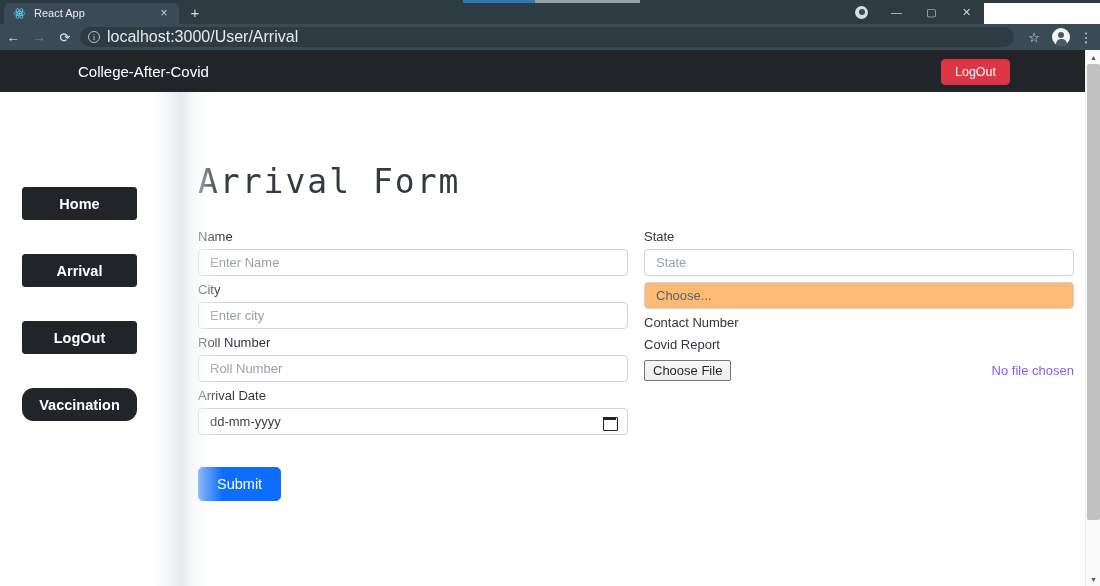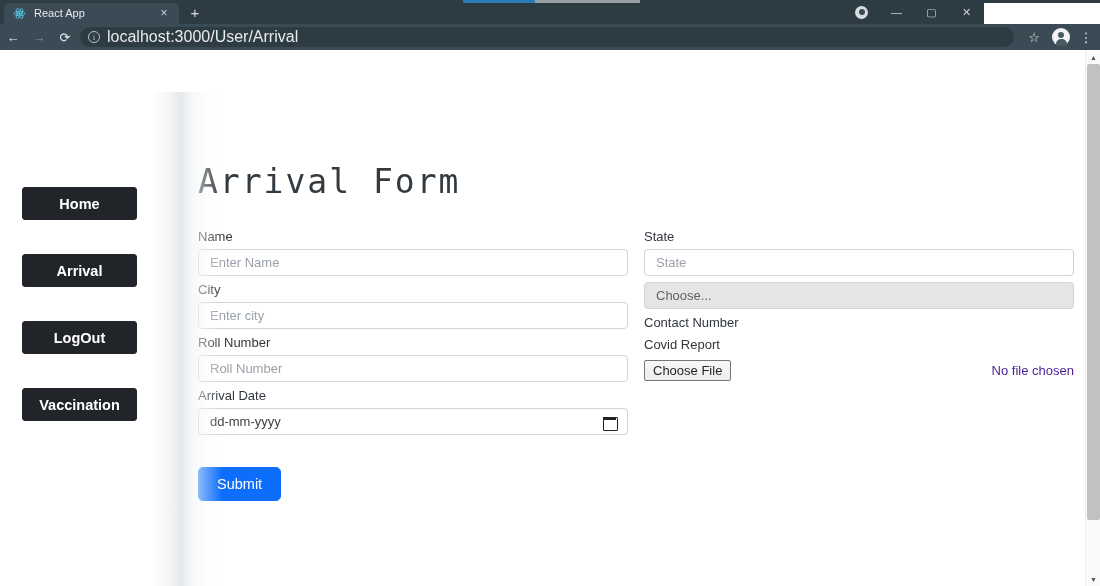--- a/index.html
+++ b/index.html
@@ -167,21 +167,21 @@
     background: #212529; color: #ffffff;
     border: 1px solid #212529; border-radius: 3px;
     font-size: 14.5px; font-weight: bold;
     font-family: "Liberation Sans", sans-serif;
     display: flex; align-items: center; justify-content: center;
     cursor: pointer;
   }
   .side-btn.b0 { top: 95px; }
   .side-btn.b1 { top: 162px; }
   .side-btn.b2 { top: 229px; }
-  .side-btn.b3 { top: 296px; }
+  .side-btn.b3 { top: 296px; border-radius: 11px; }
 
   
   .content {
     position: absolute; top: 42px; left: 198px;
     width: 880px; height: 494px;
     z-index: 2;
   }
   .page-title {
     font-family: "DejaVu Sans Mono", "Liberation Mono", monospace;
     font-size: 33px; color: #333a40; font-weight: 400;
@@ -205,21 +205,21 @@
     border: 1px solid #ced4da; border-radius: 4px;
     background: #ffffff;
     font-size: 13px; color: #212529;
     padding: 0 11px;
     font-family: "Liberation Sans", sans-serif;
     outline: none;
   }
   .ctrl::placeholder { color: #9aa1a9; }
   .ctrl-select {
     display: flex; align-items: center;
-    background: #e5e5e5; color: #5d636a; border: 1px solid #ced4da;
+    background: #fdba74; color: #5d636a; border: 1px solid #ced4da;
   }
   .ctrl-date {
     display: flex; align-items: center; justify-content: space-between;
     color: #3c4147; font-size: 13px;
   }
   .date-icon {
     width: 13px; height: 14px; flex: 0 0 13px;
     position: relative;
   }
   .date-icon::before {
@@ -240,21 +240,21 @@
     display: flex; align-items: center; height: 27px;
     font-size: 13px; color: #1f2326; justify-content: space-between;
   }
   .file-btn {
     border: 1px solid #767676; border-radius: 2px;
     background: linear-gradient(#f8f8f8, #ededed);
     padding: 2px 8px; font-size: 13px; color: #1f2326;
     font-family: "Liberation Sans", sans-serif;
     cursor: pointer;
   }
-  .file-name { margin-left: 8px; color: #4c1d95; }
+  .file-name { margin-left: 8px; color: #8b5cf6; }
 
   .submit-btn {
     margin-top: 26px;
     background: #0d6efd; border: 1px solid #0d6efd; border-radius: 5px;
     color: #ffffff; font-size: 14.5px;
     padding: 8px 18px;
     font-family: "Liberation Sans", sans-serif;
     cursor: pointer;
   }
 
@@ -323,20 +323,24 @@
     </div>
     <div class="tb-star">☆</div>
     <div class="tb-avatar"></div>
     <div class="tb-menu">⋮</div>
   </div>
 
   <div class="viewport">
 
     <div class="page-fold"></div>
 
+    <div class="navbar">
+      <span class="brand">College-After-Covid</span>
+      <button class="logout-btn">LogOut</button>
+    </div>
 
     <div class="sidebar">
       <button class="side-btn b0">Home</button>
       <button class="side-btn b1">Arrival</button>
       <button class="side-btn b2">LogOut</button>
       <button class="side-btn b3">Vaccination</button>
     </div>
 
     <div class="content">
       <h1 class="page-title">Arrival Form</h1>

